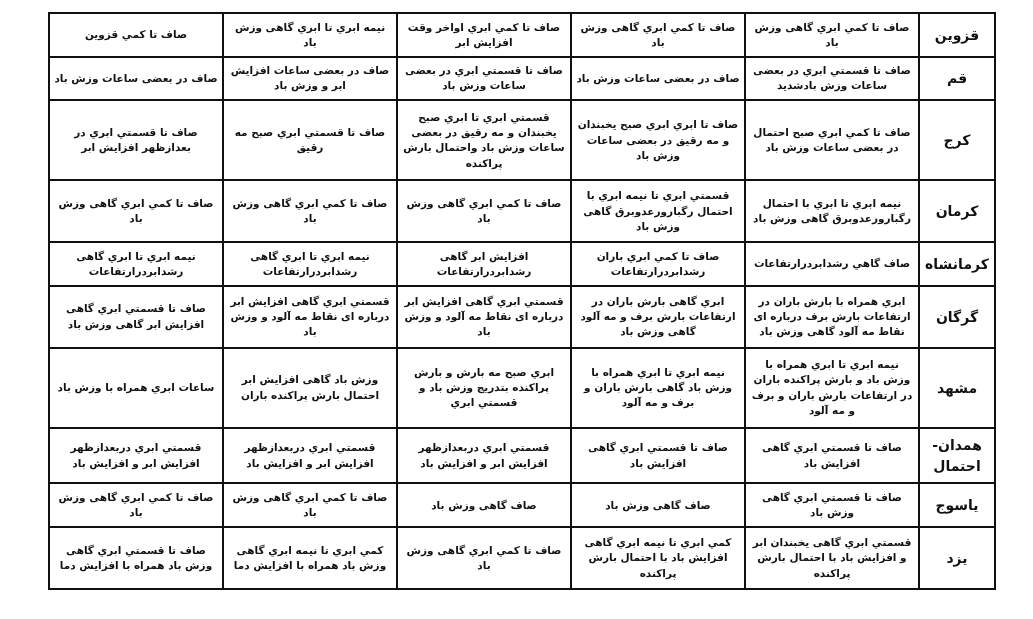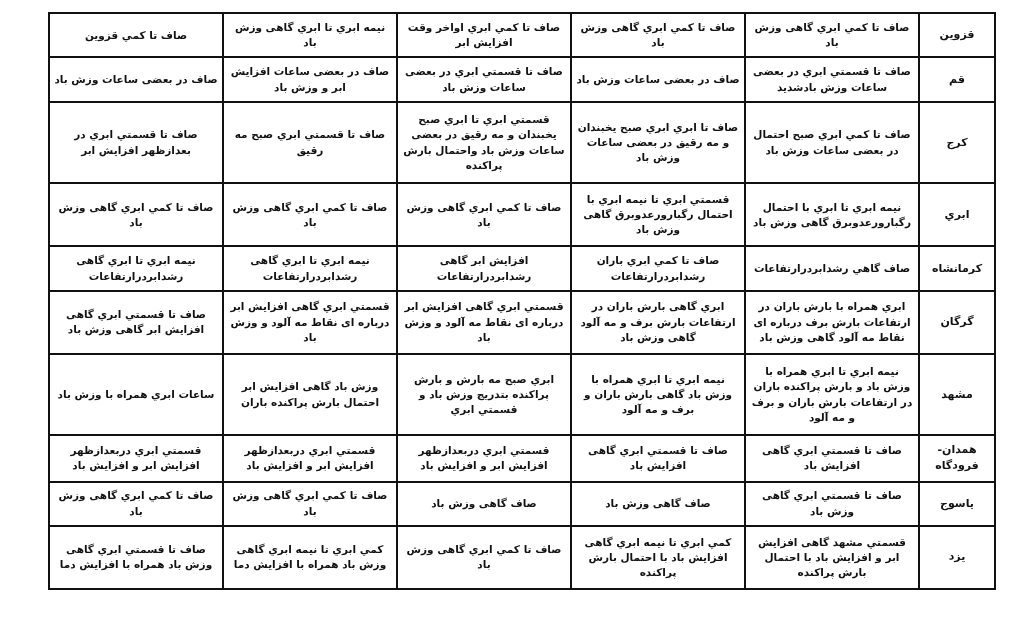--- a/index.html
+++ b/index.html
@@ -30,21 +30,21 @@
       border: 2px solid #111;
       text-align: center;
       vertical-align: middle;
       font-size: 10.5px;
       font-weight: bold;
       line-height: 1.45;
       padding: 2px 4px;
       direction: rtl;
     }
     .forecast-table td.city {
-      font-size: 11px;
+      font-size: 14px;
       font-weight: bold;
     }
     col.c-city { width: 76px; }
     col.c-day { width: 174px; }
   </style>
 </head>
 <body>
 
 <table class="forecast-table">
   <colgroup>
@@ -74,21 +74,21 @@
     </tr>
     <tr>
       <td class="city">كرج</td>
       <td>صاف تا كمي ابري صبح احتمال در بعضی ساعات وزش باد</td>
       <td>صاف تا ابري ابري صبح يخبندان و مه رقيق در بعضی ساعات وزش باد</td>
       <td>قسمتي ابري تا ابري صبح يخبندان و مه رقيق در بعضی ساعات وزش باد واحتمال بارش پراكنده</td>
       <td>صاف تا قسمتي ابري صبح مه رقيق</td>
       <td>صاف تا قسمتي ابري در بعدازظهر افزايش ابر</td>
     </tr>
     <tr>
-      <td class="city">ابري</td>
+      <td class="city">كرمان</td>
       <td>نيمه ابري تا ابري با احتمال رگبارورعدوبرق گاهی وزش باد</td>
       <td>قسمتي ابري تا نيمه ابري با احتمال رگبارورعدوبرق گاهی وزش باد</td>
       <td>صاف تا كمي ابري گاهی وزش باد</td>
       <td>صاف تا كمي ابري گاهی وزش باد</td>
       <td>صاف تا كمي ابري گاهی وزش باد</td>
     </tr>
     <tr>
       <td class="city">كرمانشاه</td>
       <td>صاف گاهي رشدابردرارتفاعات</td>
       <td>صاف تا كمي ابري باران رشدابردرارتفاعات</td>
@@ -106,37 +106,37 @@
     </tr>
     <tr>
       <td class="city">مشهد</td>
       <td>نيمه ابري تا ابري همراه با وزش باد و بارش پراكنده باران در ارتفاعات بارش باران و برف و مه آلود</td>
       <td>نيمه ابري تا ابري همراه با وزش باد گاهی بارش باران و برف و مه آلود</td>
       <td>ابري صبح مه بارش و بارش پراكنده بتدريج وزش باد و قسمتي ابري</td>
       <td>وزش باد گاهی افزايش ابر احتمال بارش پراكنده باران</td>
       <td>ساعات ابري همراه با وزش باد</td>
     </tr>
     <tr>
-      <td class="city">همدان- فرودگاه</td>
+      <td class="city">همدان- احتمال</td>
       <td>صاف تا قسمتي ابري گاهی افزايش باد</td>
       <td>صاف تا قسمتي ابري گاهی افزايش باد</td>
       <td>قسمتي ابري دربعدازظهر افزايش ابر و افزايش باد</td>
       <td>قسمتي ابري دربعدازظهر افزايش ابر و افزايش باد</td>
       <td>قسمتي ابري دربعدازظهر افزايش ابر و افزايش باد</td>
     </tr>
     <tr>
       <td class="city">ياسوج</td>
       <td>صاف تا قسمتي ابري گاهی وزش باد</td>
       <td>صاف گاهی وزش باد</td>
       <td>صاف گاهی وزش باد</td>
       <td>صاف تا كمي ابري گاهی وزش باد</td>
       <td>صاف تا كمي ابري گاهی وزش باد</td>
     </tr>
     <tr>
       <td class="city">يزد</td>
-      <td>قسمتي مشهد گاهی افزايش ابر و افزايش باد با احتمال بارش پراكنده</td>
+      <td>قسمتي ابري گاهی يخبندان ابر و افزايش باد با احتمال بارش پراكنده</td>
       <td>كمي ابري تا نيمه ابري گاهی افزايش باد با احتمال بارش پراكنده</td>
       <td>صاف تا كمي ابري گاهی وزش باد</td>
       <td>كمي ابري تا نيمه ابري گاهی وزش باد همراه با افزايش دما</td>
       <td>صاف تا قسمتي ابري گاهی وزش باد همراه با افزايش دما</td>
     </tr>
   </tbody>
 </table>
 
 </body></html>

